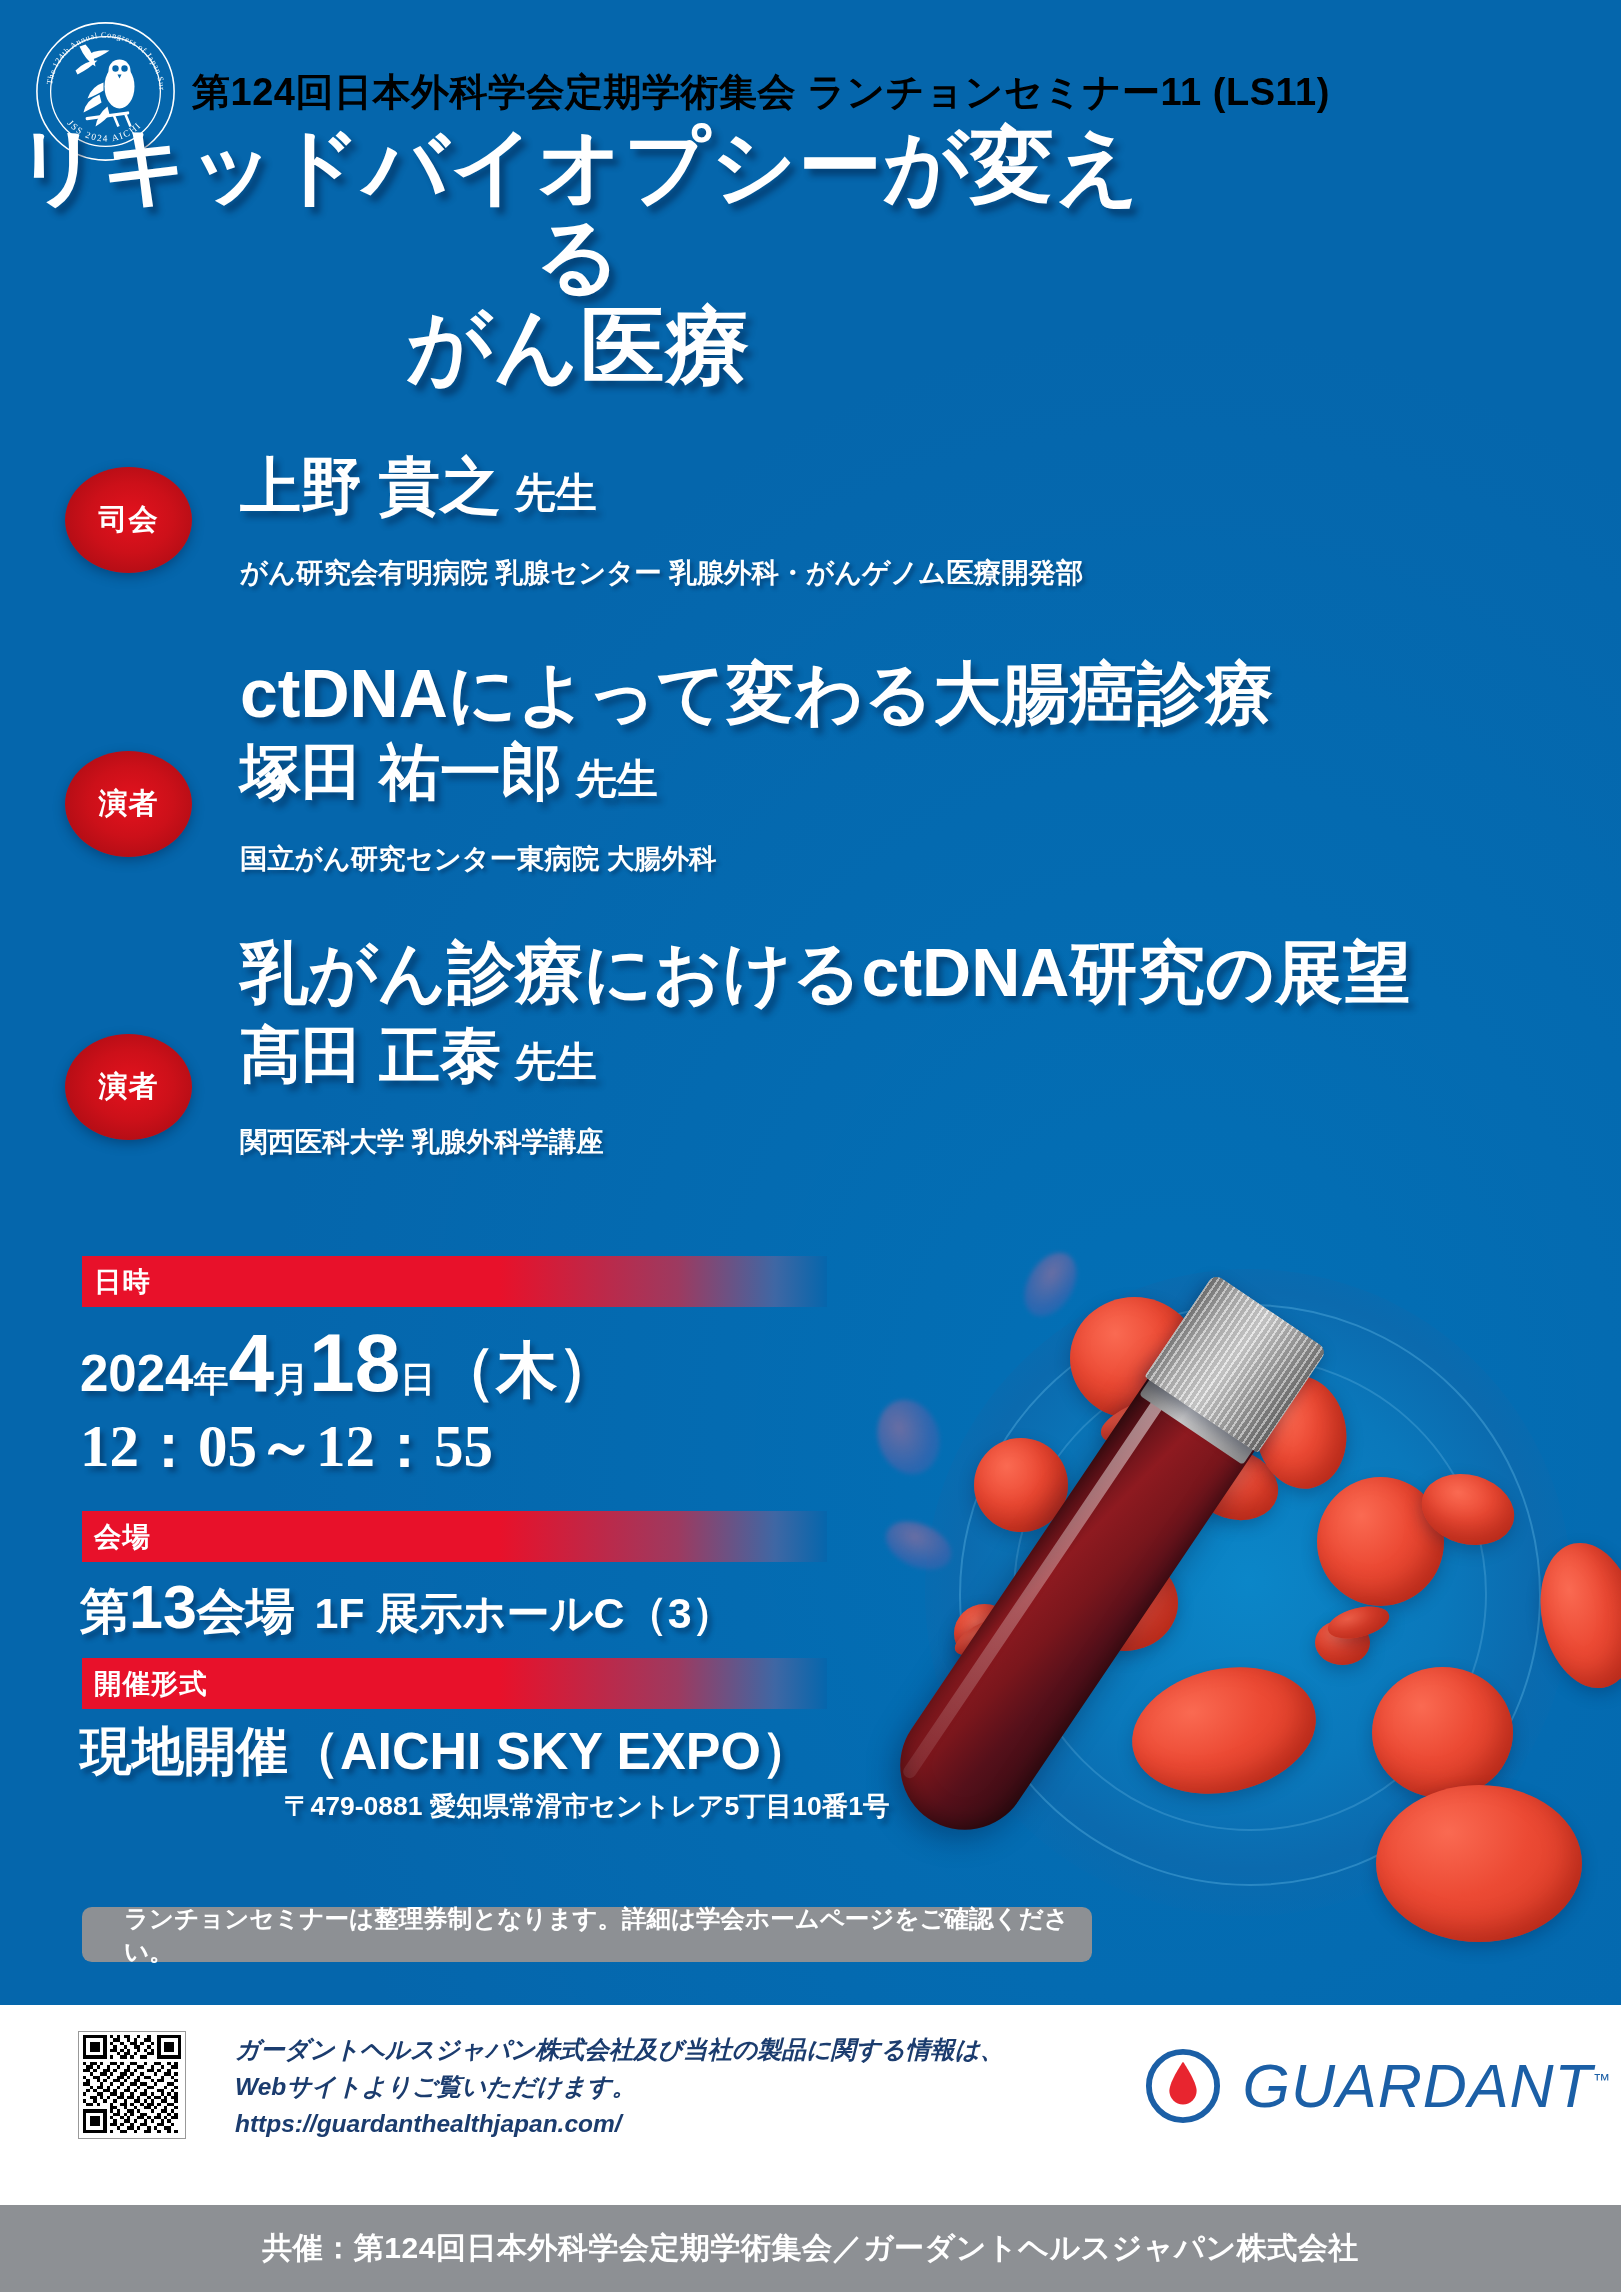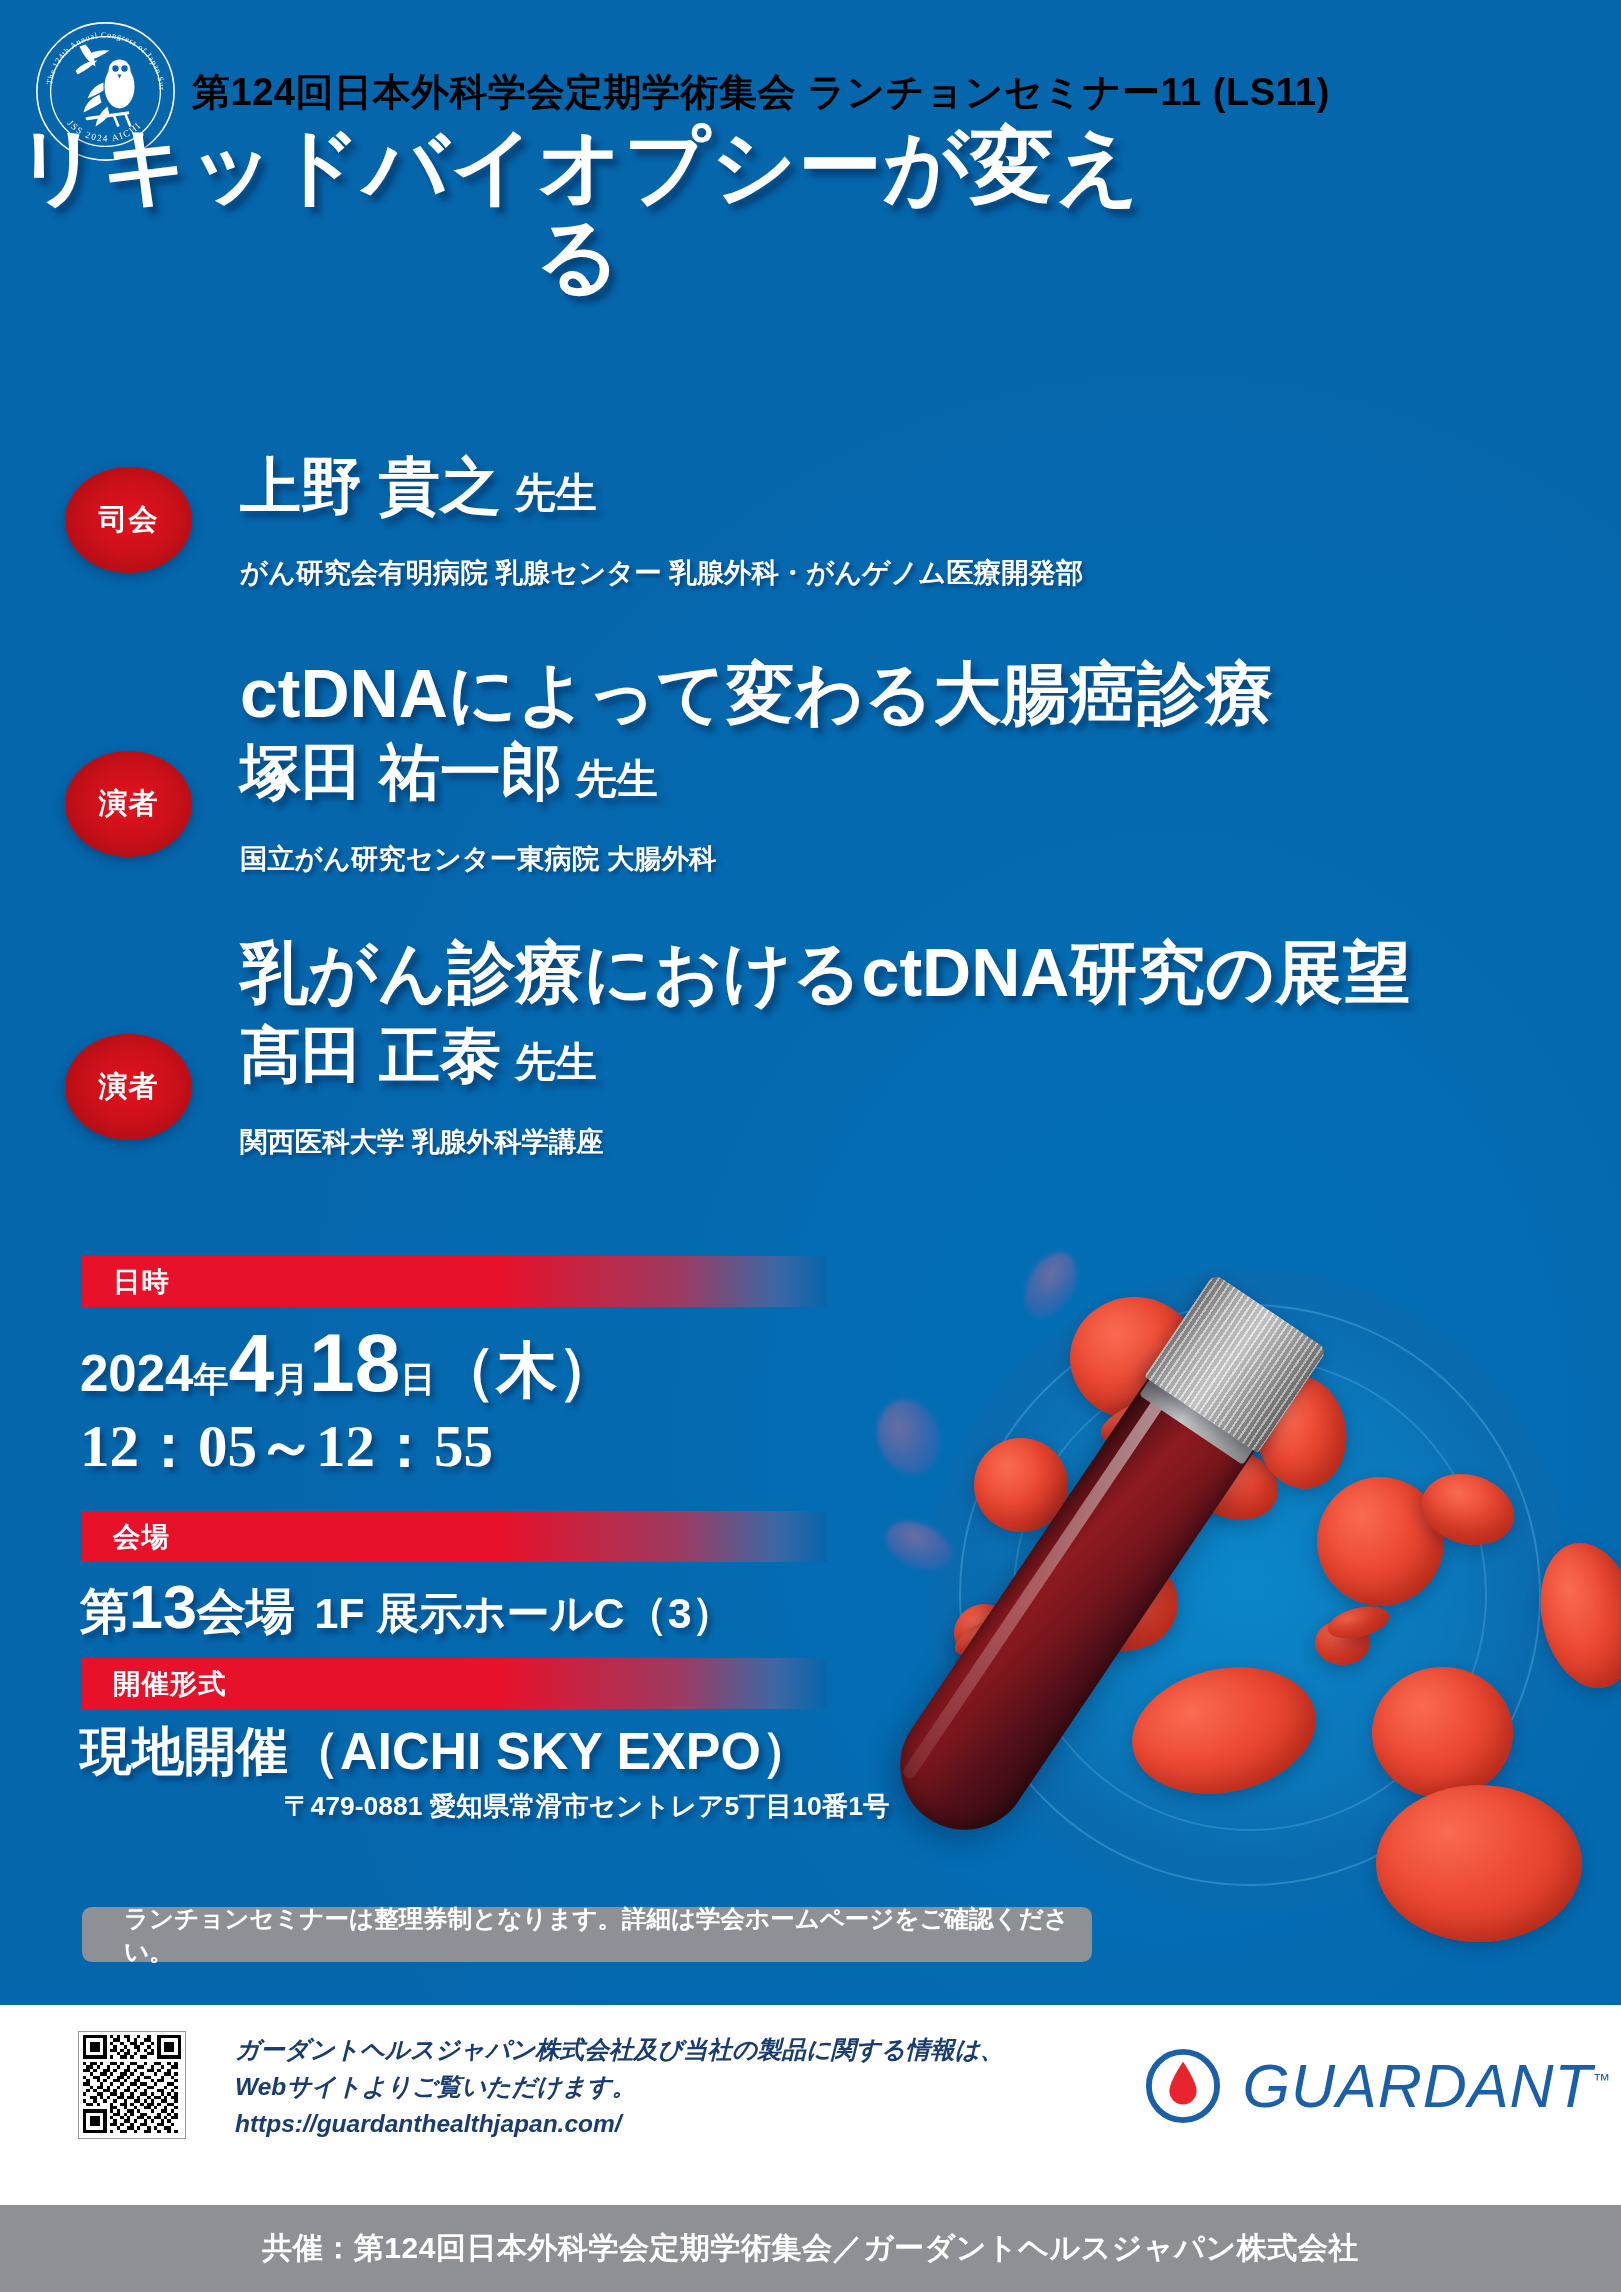--- a/index.html
+++ b/index.html
@@ -117,21 +117,21 @@
     text-shadow:2.9px 2.9px 3.9px rgba(0,25,60,.4);
   }
 
   
   .label-bar{
     position:absolute;height:51px;width:745px;
     background:linear-gradient(90deg,#e8112a 0%,#e8112a 56%,#9d3a60 80%,#3f67a4 93%,#0566ac 100%);
     display:flex;align-items:center;
   }
   .label-bar span{
-    color:#ffffff;font-weight:bold;font-size:27.4px;padding-left:31px;letter-spacing:1px;
+    color:#ffffff;font-weight:bold;font-size:27.4px;padding-left:12px;letter-spacing:1px;
   }
   .info-line{
     position:absolute;color:#ffffff;font-weight:bold;white-space:nowrap;
     text-shadow:3.9px 4.9px 4.9px rgba(0,25,60,.4);
   }
   .d-sm{font-size:51px;}
   .d-lg{font-size:82px;}
   .d-md{font-size:59px;}
 
   
@@ -243,20 +243,21 @@
           <rect x="-20" y="24" width="44" height="3.2" rx="1.4" transform="rotate(-8 0 26)"></rect>
           <path d="M8 24 l5 12 M20 24 l5 12" stroke="#ffffff" stroke-width="2.6"></path>
         </g>
       </svg>
     </div>
 
     <div class="kicker">第124回日本外科学会定期学術集会 ランチョンセミナー11 (LS11)</div>
 
     <div class="main-title">
       <div>リキッドバイオプシーが変える</div>
+      <div>がん医療</div>
     </div>
 
     <div class="badge" style="left:65px;top:467px;">司会</div>
     <div class="speaker-name" style="left:240px;top:456px;">
       <span>上野 貴之</span><span class="sensei">先生</span>
     </div>
     <div class="affiliation" style="left:240px;top:559px;">がん研究会有明病院 乳腺センター 乳腺外科・がんゲノム医療開発部</div>
 
     <div class="lecture-title" style="left:240px;top:657px;">ctDNAによって変わる大腸癌診療</div>
     <div class="badge" style="left:65px;top:751px;">演者</div>

